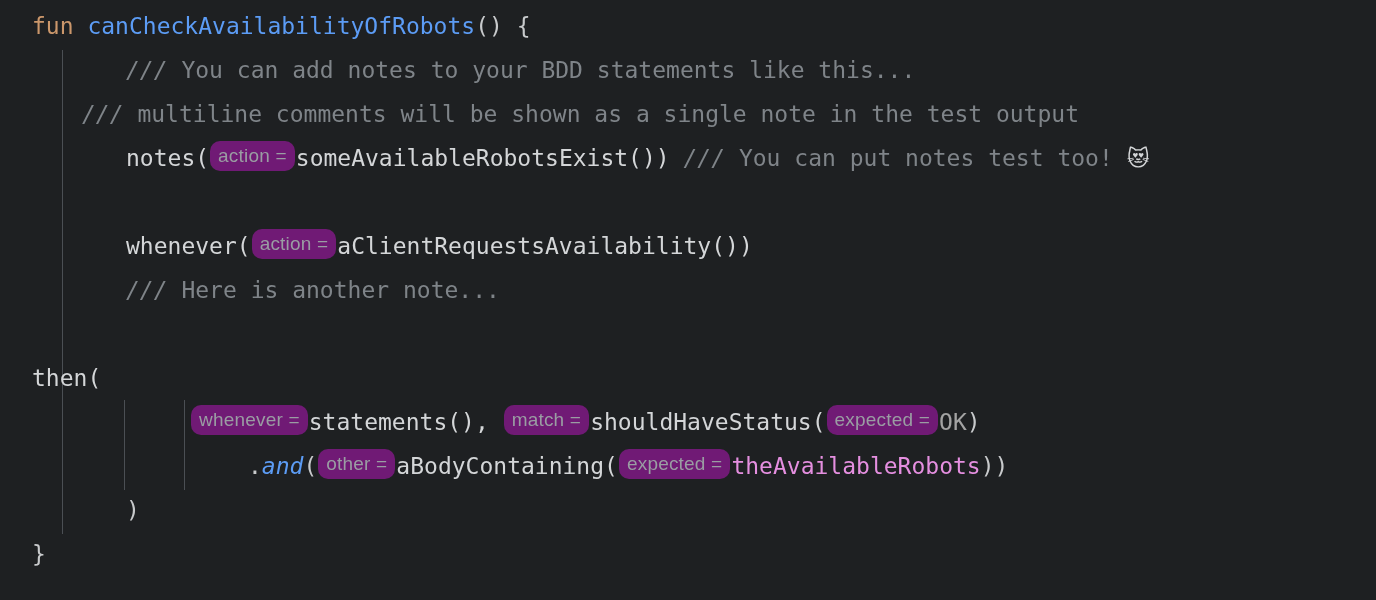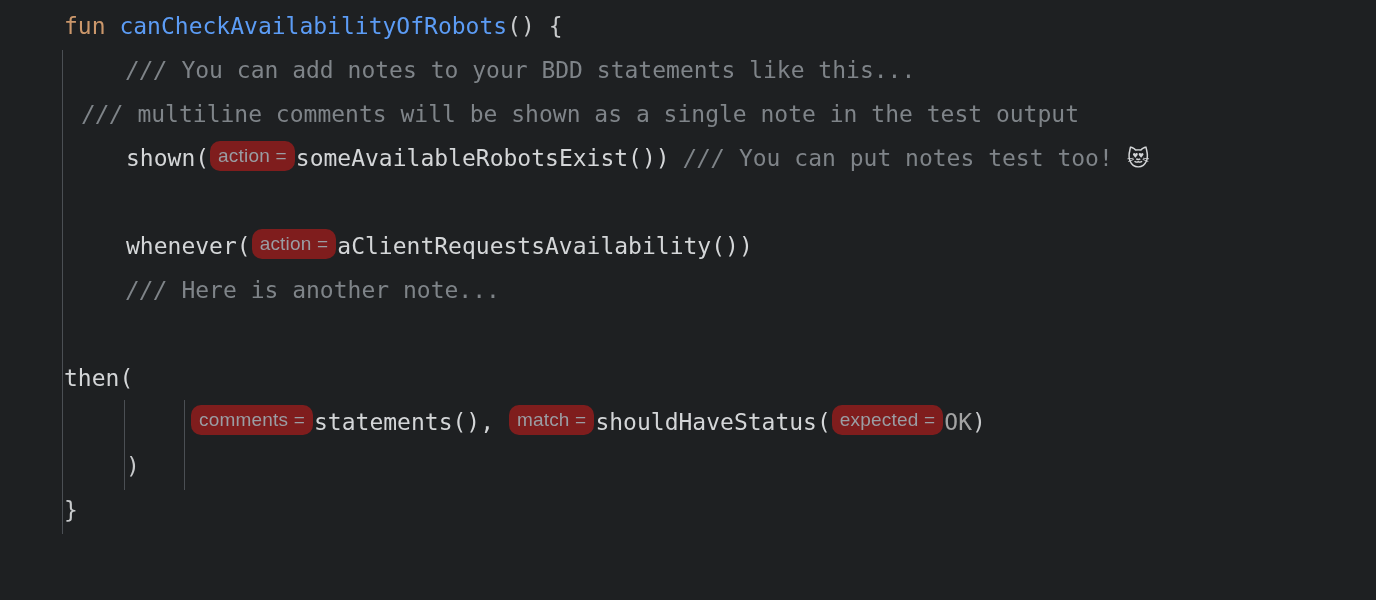--- a/index.html
+++ b/index.html
@@ -22,21 +22,21 @@
 
   
   .code-lines {
     position: relative;
     padding-top: 4px;
     z-index: 2;
   }
   .line {
     height: 44px;
     white-space: pre;
-    padding-left: 64px;
+    padding-left: 32px;
   }
   .line.blank { }
 
   
   .guide {
     position: absolute;
     width: 1px;
     background: #4b4f54;
     z-index: 1;
   }
@@ -51,21 +51,21 @@
   .punct     { color: #c8cacc; }
   .comment   { color: #7f8489; text-align: right; }
   .comment-slashes { color: #7f8489; font-style: italic; }
   .prop      { color: #e58fe0; }
   .enumval   { color: #a3a3a3; }
   .ext-fn    { color: #5c9cf5; font-style: italic; }
 
   
   .hint {
     display: inline-block;
-    background: #7f1d1d;
+    background: #701a75;
     color: #9a9da3;
     border-radius: 10px;
     font-family: "Liberation Sans", "DejaVu Sans", sans-serif;
     font-size: 19px;
     line-height: 30px;
     height: 30px;
     padding: 0 8px;
     margin: 0 1px;
     vertical-align: 4px;
     letter-spacing: 0.2px;
@@ -85,33 +85,34 @@
   <div class="guide guide-3"></div>
 
   <div class="code-lines">
 
     <div class="line"><span class="kw">fun</span><span> </span><span class="fn-decl">canCheckAvailabilityOfRobots</span><span class="punct">() {</span></div>
 
     <div class="line" style="padding-left:126px"><span class="comment-slashes">///</span><span class="comment"> You can add notes to your BDD statements like this...</span></div>
 
     <div class="line" style="padding-left:82px"><span class="comment-slashes">///</span><span class="comment"> multiline comments will be shown as a single note in the test output</span></div>
 
-    <div class="line" style="padding-left:126px"><span class="ident">shown(</span><span class="hint">action =</span><span class="ident">someAvailableRobotsExist())</span><span> </span><span class="comment-slashes">///</span><span class="comment"> You can put notes test too! </span><span class="emoji">😻</span></div>
+    <div class="line" style="padding-left:126px"><span class="ident">notes(</span><span class="hint">action =</span><span class="ident">someAvailableRobotsExist())</span><span> </span><span class="comment-slashes">///</span><span class="comment"> You can put notes test too! </span><span class="emoji">😻</span></div>
 
     <div class="line blank"><span></span></div>
 
     <div class="line" style="padding-left:126px"><span class="ident">whenever(</span><span class="hint">action =</span><span class="ident">aClientRequestsAvailability())</span></div>
 
     <div class="line" style="padding-left:126px"><span class="comment-slashes">///</span><span class="comment"> Here is another note...</span></div>
 
     <div class="line blank"><span></span></div>
 
     <div class="line" style=""><span class="ident">then(</span></div>
 
-    <div class="line" style="padding-left:190px"><span class="hint">comments =</span><span class="ident">statements(),</span><span> </span><span class="hint">match =</span><span class="ident">shouldHaveStatus(</span><span class="hint">expected =</span><span class="enumval">OK</span><span class="punct">)</span></div>
+    <div class="line" style="padding-left:190px"><span class="hint">whenever =</span><span class="ident">statements(),</span><span> </span><span class="hint">match =</span><span class="ident">shouldHaveStatus(</span><span class="hint">expected =</span><span class="enumval">OK</span><span class="punct">)</span></div>
 
+    <div class="line" style="padding-left:248px"><span class="punct">.</span><span class="ext-fn">and</span><span class="punct">(</span><span class="hint">other =</span><span class="ident">aBodyContaining(</span><span class="hint">expected =</span><span class="prop">theAvailableRobots</span><span class="punct">))</span></div>
 
     <div class="line" style="padding-left:126px"><span class="punct">)</span></div>
 
     <div class="line"><span class="punct">}</span></div>
 
   </div>
 </div>
 
 </body></html>

